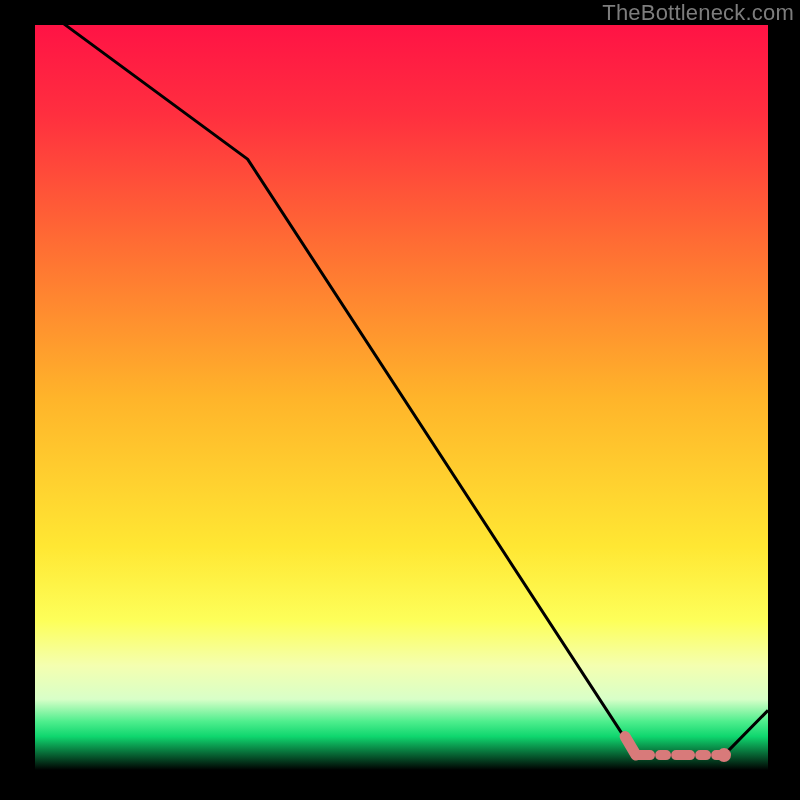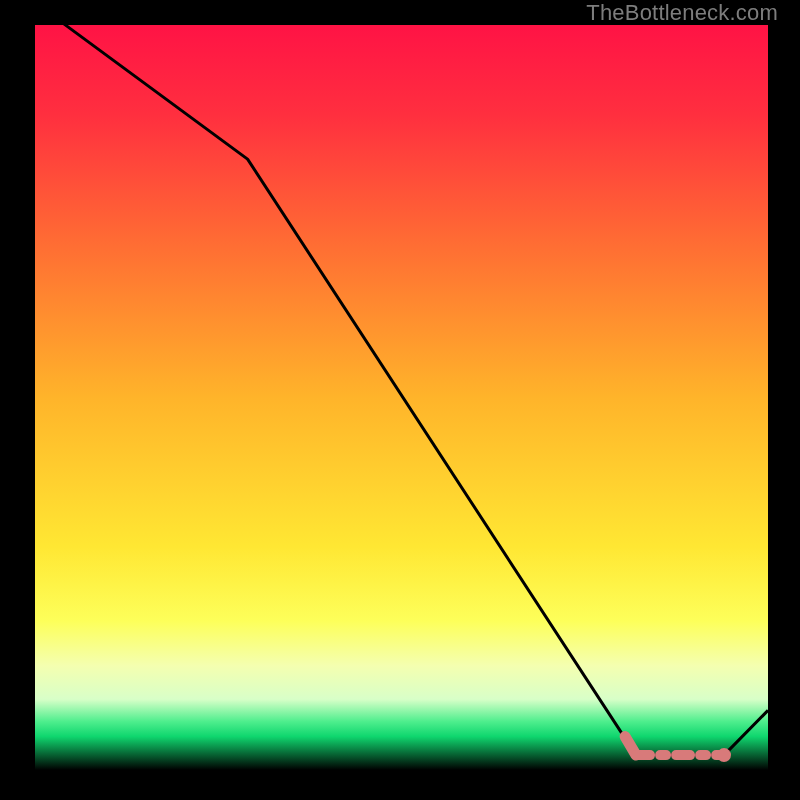--- a/index.html
+++ b/index.html
@@ -12,21 +12,21 @@
     overflow: hidden;
   }
   .stage {
     position: relative;
     width: 800px;
     height: 800px;
   }
   .attribution {
     position: absolute;
     top: 0;
-    right: 22px;
+    right: 6px;
     color: #7d7d7d;
     font-size: 22px;
     font-weight: 500;
     letter-spacing: 0.2px;
     user-select: none;
     z-index: 3;
   }
   svg {
     position: absolute;
     top: 0;

